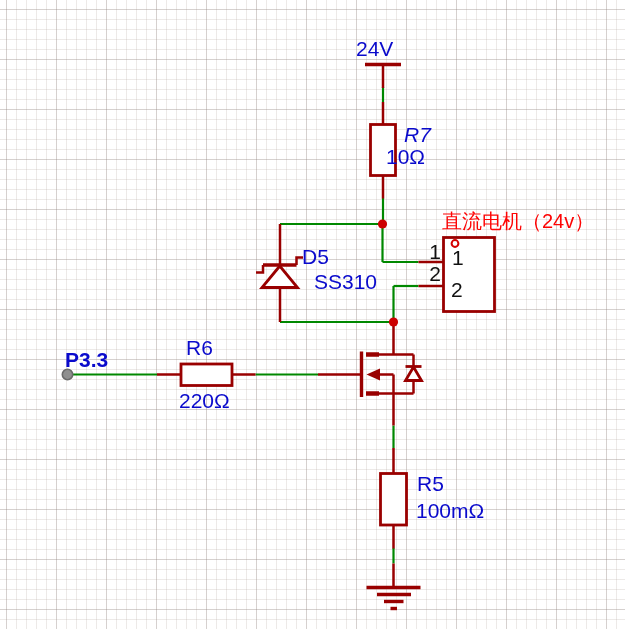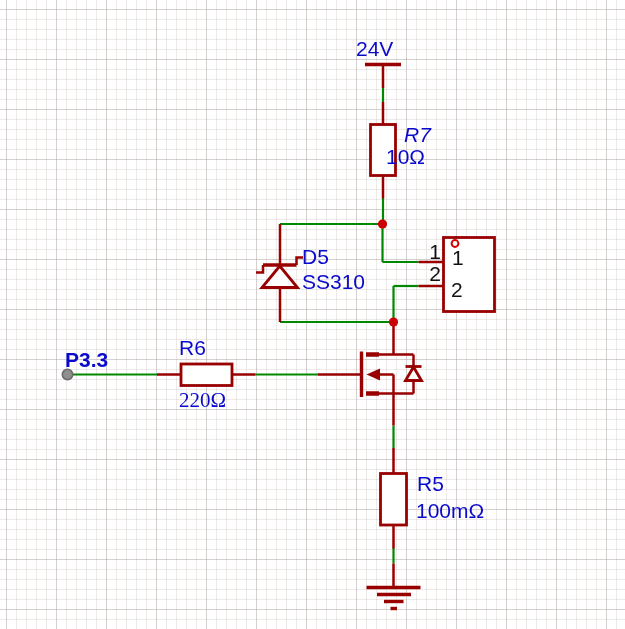--- a/index.html
+++ b/index.html
@@ -127,27 +127,28 @@
     <circle class="junc" cx="382.5" cy="224" r="4.6"></circle>
     <circle class="junc" cx="393.5" cy="322" r="4.6"></circle>
   </svg>
 
   <div class="lbl" style="left:356px;top:38px;">24V</div>
 
   <div class="lbl" style="left:404px;top:124px;font-style:italic;">R7</div>
   <div class="lbl" style="left:386px;top:146px;">10Ω</div>
 
   <div class="lbl" style="left:302px;top:246px;">D5</div>
-  <div class="lbl" style="left:302px;top:271px;">SS310</div>
+  <div class="lbl" style="left:314px;top:271px;">SS310</div>
 
+  <div class="lbl red" style="left:442px;top:211px;">直流电机（24v）</div>
   <div class="lbl pin pin-out" style="left:424px;top:241px;">1</div>
   <div class="lbl pin pin-out" style="left:424px;top:263px;">2</div>
   <div class="lbl pin" style="left:452px;top:247px;">1</div>
   <div class="lbl pin" style="left:451px;top:279px;">2</div>
 
   <div class="lbl" style="left:65px;top:349px;font-weight:bold;">P3.3</div>
 
-  <div class="lbl" style="left:179px;top:337px;">R6</div>
-  <div class="lbl" style="left:179px;top:390px;font-family:Liberation Serif, serif;">220Ω</div>
+  <div class="lbl" style="left:186px;top:337px;">R6</div>
+  <div class="lbl" style="left:179px;top:390px;">220Ω</div>
 
   <div class="lbl" style="left:417px;top:473px;">R5</div>
   <div class="lbl" style="left:416px;top:500px;">100mΩ</div>
 </div>
 
 </body></html>

